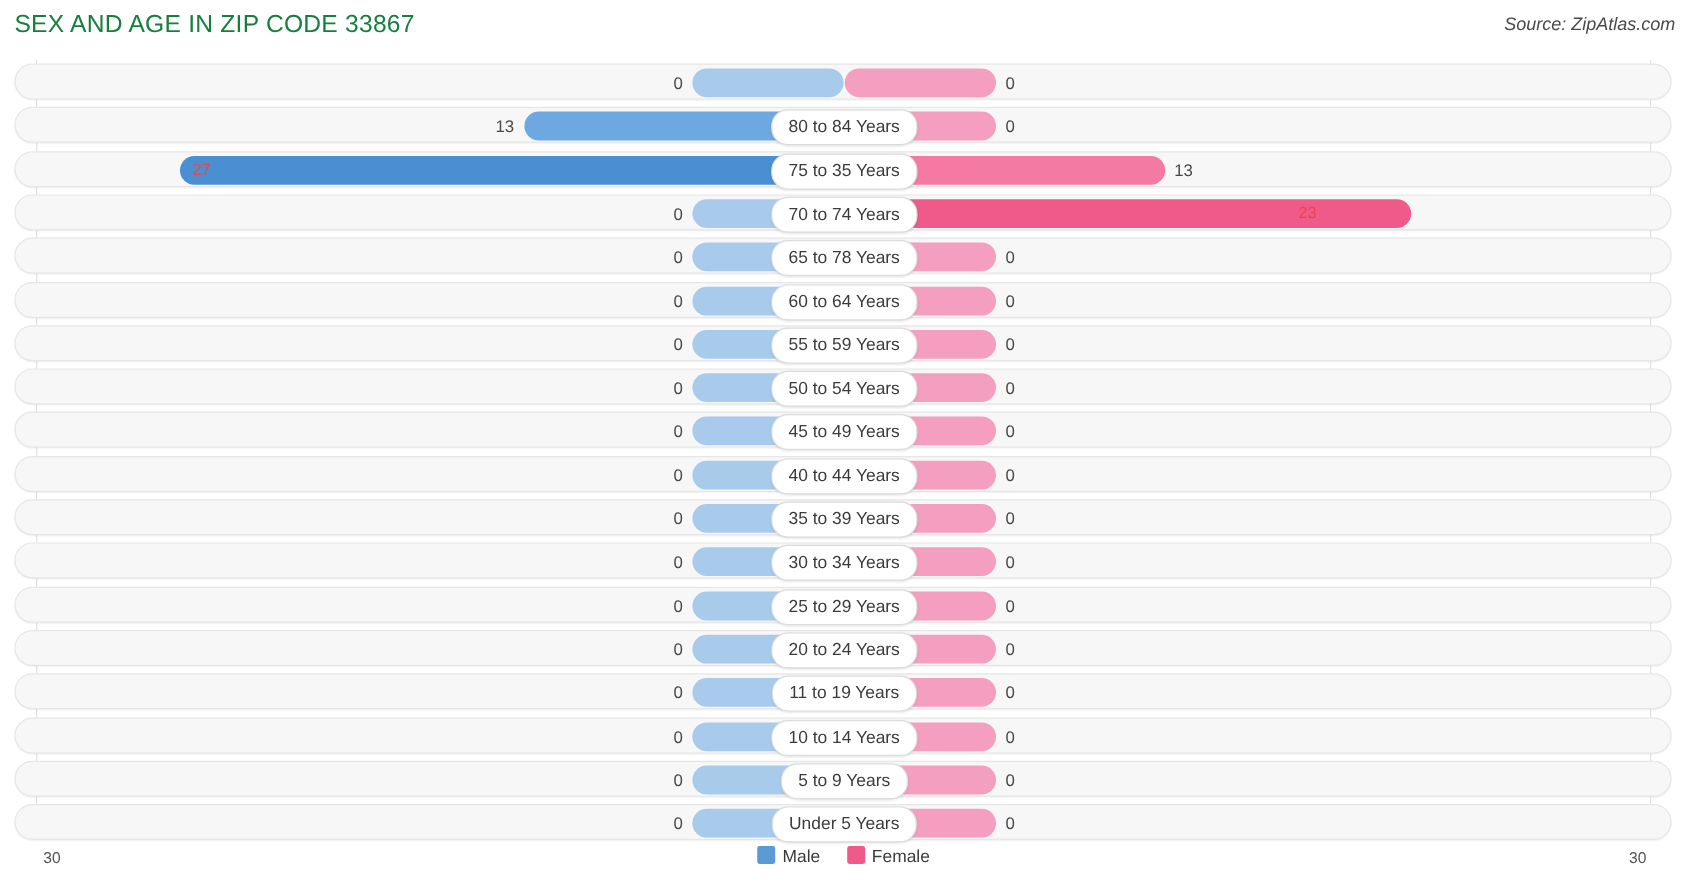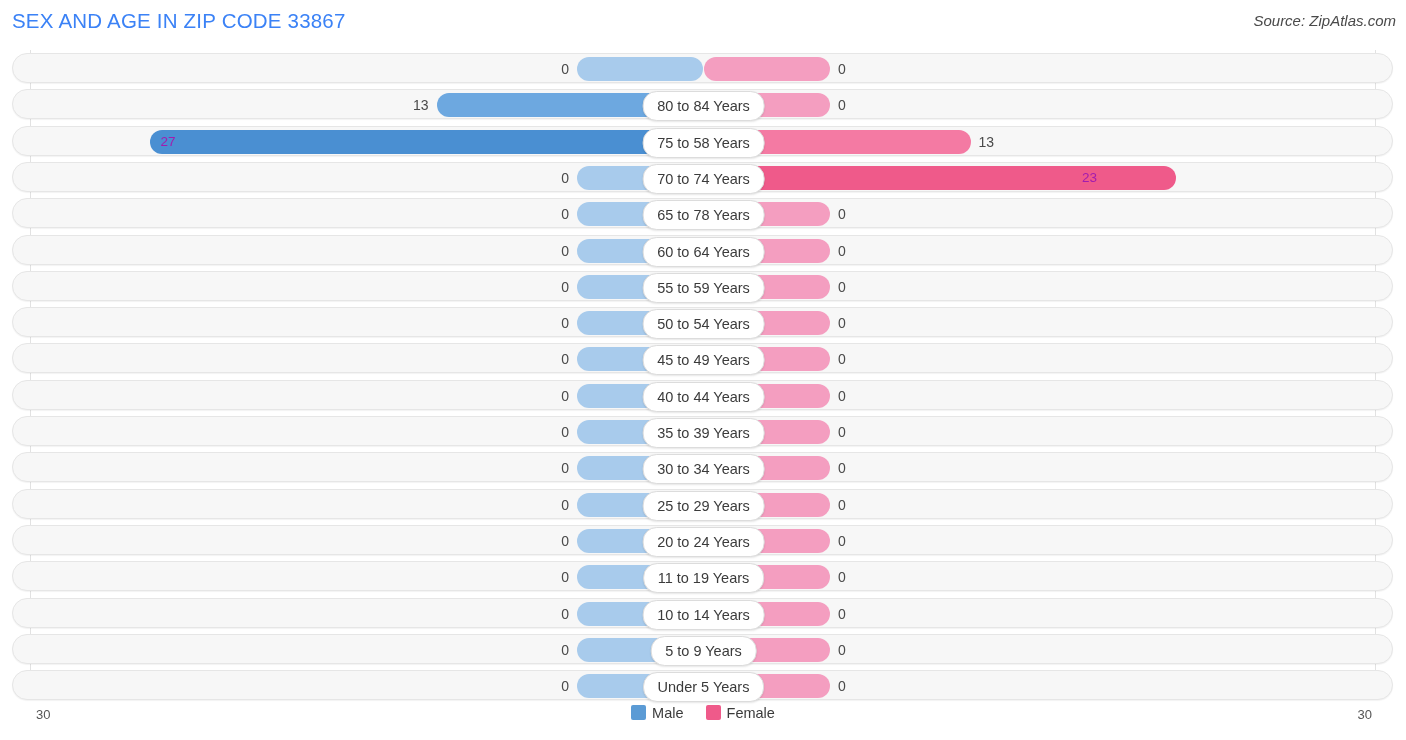--- a/index.html
+++ b/index.html
@@ -22,21 +22,21 @@
     top: 0; left: 0;
     width: 1406px;
     height: 46px;
   }
   .chart-title {
     position: absolute;
     left: 12px;
     top: 9px;
     font-size: 20.5px;
     letter-spacing: 0.2px;
-    color: #3b82f6;
+    color: #15803d;
     white-space: nowrap;
   }
   .source-note {
     position: absolute;
     right: 10px;
     top: 12px;
     font-size: 15px;
     font-style: italic;
     color: #4a4a4a;
     white-space: nowrap;
@@ -105,21 +105,21 @@
     top: 0;
     height: 30px;
     line-height: 30px;
     font-size: 14px;
     color: #4a4a4a;
     white-space: nowrap;
   }
   .val.male-out   { text-align: right; }
   .val.female-out { text-align: left; }
   .val.inside {
-    color: #a21caf;
+    color: #ef4444;
     font-size: 13.5px;
   }
 
   
   .age-pill {
     position: absolute;
     top: 1px;
     left: 50%;
     transform: translateX(-50%);
     height: 28px;
@@ -197,21 +197,21 @@
         <div class="val female-out" style="left: 825px; width: 40px;">0</div>
         <div class="age-pill">80 to 84 Years</div>
       </div>
     </div>
     <div class="row" style="top: 75.6px;">
       <div class="row-inner">
         <div class="bar male stronger" style="width: 553.5px;"></div>
         <div class="val inside" style="left: 147.5px; width: 40px;">27</div>
         <div class="bar female strong" style="width: 266.5px;"></div>
         <div class="val female-out" style="left: 965.5px; width: 40px;">13</div>
-        <div class="age-pill">75 to 58 Years</div>
+        <div class="age-pill">75 to 35 Years</div>
       </div>
     </div>
     <div class="row" style="top: 111.9px;">
       <div class="row-inner">
         <div class="bar male" style="width: 126px;"></div>
         <div class="val male-out" style="right: 825px; width: 40px;">0</div>
         <div class="bar female stronger" style="width: 471.5px;"></div>
         <div class="val inside" style="left: 1069px; width: 40px; ">23</div>
         <div class="age-pill">70 to 74 Years</div>
       </div>

